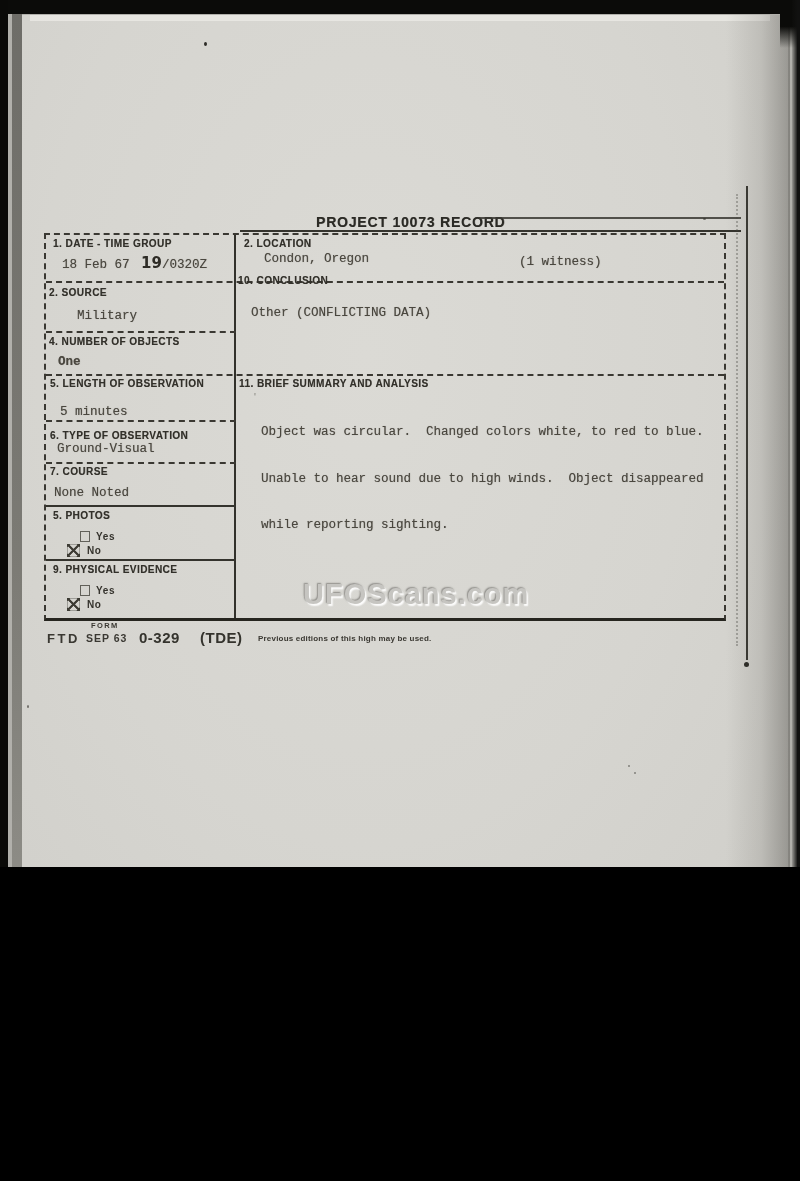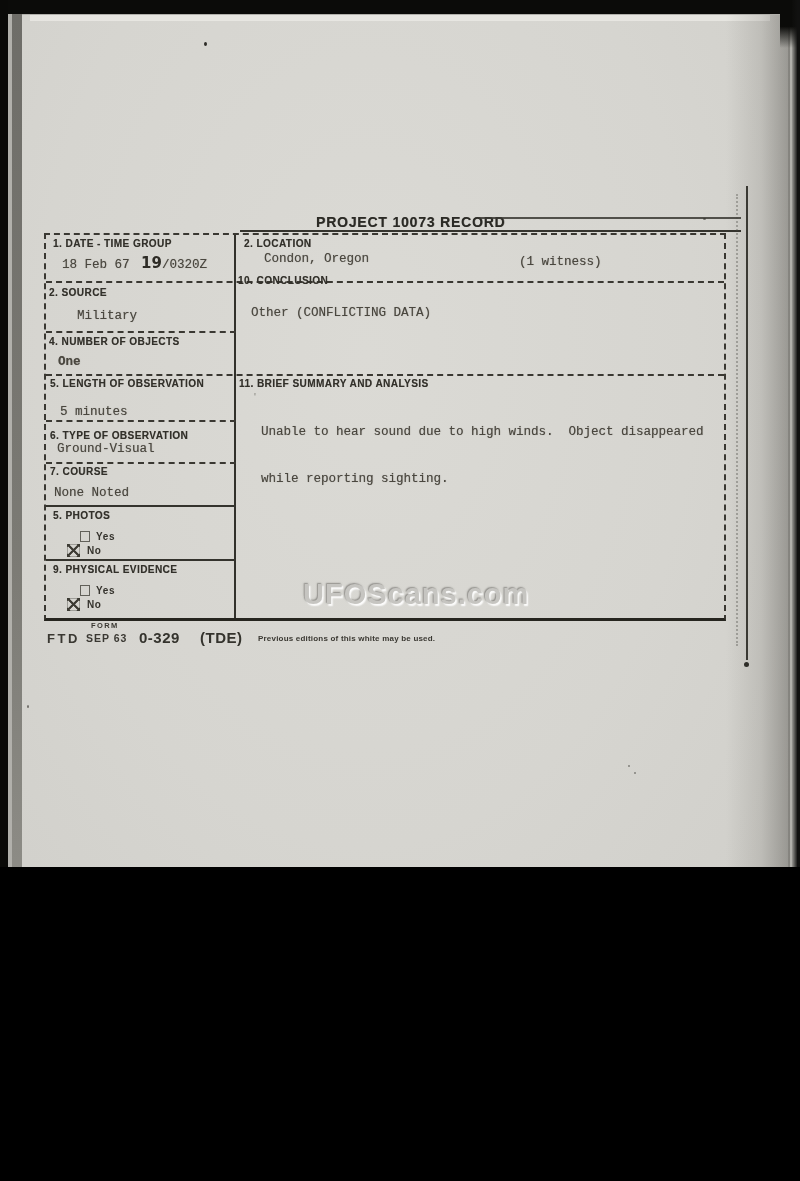--- a/index.html
+++ b/index.html
@@ -129,20 +129,21 @@
 
   <div class="t lbl" style="left:49px;top:336px;">4. NUMBER OF OBJECTS</div>
   <div class="t typed" style="left:58px;top:355px;font-weight:bold;">One</div>
 
   <div class="t lbl" style="left:50px;top:378px;">5. LENGTH OF OBSERVATION</div>
   <div class="t typed" style="left:60px;top:397px;margin-top:8px;">5 minutes</div>
 
   <div class="t lbl" style="left:239px;top:378px;">11. BRIEF SUMMARY AND ANALYSIS</div>
   <div class="t tick" style="left:254px;top:392px;">'</div>
   <div class="t typed summary" style="left:261px;top:394px;">
+    <div>Object was circular.  Changed colors white, to red to blue.</div>
     <div>Unable to hear sound due to high winds.  Object disappeared</div>
     <div>while reporting sighting.</div>
   </div>
 
   <div class="t lbl" style="left:50px;top:423px;margin-top:7px;">6. TYPE OF OBSERVATION</div>
   <div class="t typed" style="left:57px;top:442px;">Ground-Visual</div>
 
   <div class="t lbl" style="left:50px;top:466px;">7. COURSE</div>
   <div class="t typed" style="left:54px;top:486px;">None Noted</div>
 
@@ -166,21 +167,21 @@
     <span class="cbtext">No</span>
   </div>
 
   <div class="watermark">UFOScans.com</div>
 
   <div class="t foot-sm" style="left:91px;top:621px;">FORM</div>
   <div class="t foot-ftd" style="left:47px;top:631px;">FTD</div>
   <div class="t foot-ed" style="left:86px;top:632px;">SEP 63</div>
   <div class="t foot-num" style="left:139px;top:629px;">0-329</div>
   <div class="t foot-num" style="left:200px;top:629px;">(TDE)</div>
-  <div class="t foot-note" style="left:258px;top:634px;">Previous editions of this white may be used.</div>
+  <div class="t foot-note" style="left:258px;top:634px;">Previous editions of this high may be used.</div>
 
   <div class="speck" style="left:204px;top:42px;width:3px;height:4px;"></div>
   <div class="speck" style="left:744px;top:662px;width:5px;height:5px;"></div>
   <div class="speck" style="left:628px;top:765px;width:2px;height:2px;opacity:.5;"></div>
   <div class="speck" style="left:634px;top:772px;width:2px;height:2px;opacity:.5;"></div>
   <div class="speck" style="left:27px;top:705px;width:2px;height:3px;opacity:.6;"></div>
   <div class="speck" style="left:703px;top:218px;width:3px;height:2px;opacity:.6;"></div>
 
   <div class="scribble" style="left:33px;top:1006px;height:10px;opacity:.35;"></div>
   <div class="scribble" style="left:46px;top:1005px;height:12px;opacity:.35;transform:rotate(8deg);"></div>

